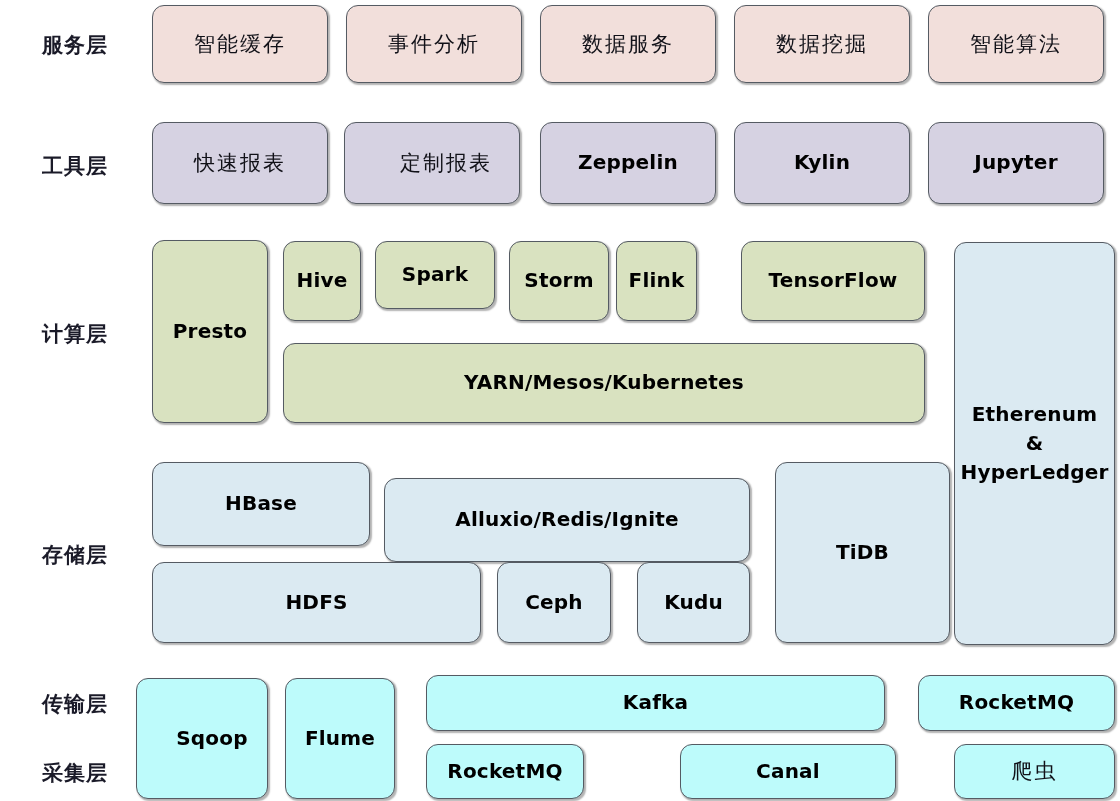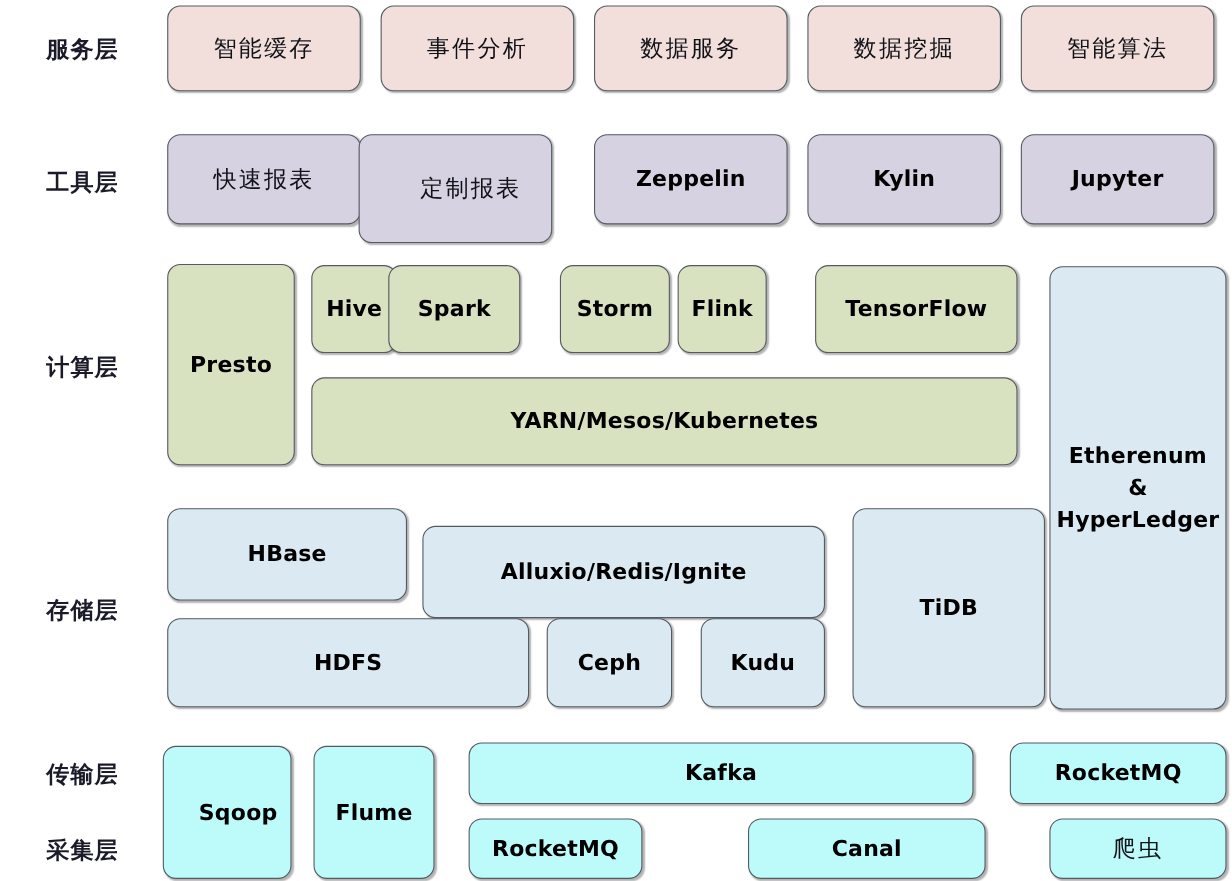--- a/index.html
+++ b/index.html
@@ -88,40 +88,40 @@
   <div class="node pink cn" style="left:734px; top:5px; width:176px; height:78px;">
     <span class="lbl">数据挖掘</span>
   </div>
   <div class="node pink cn" style="left:928px; top:5px; width:176px; height:78px;">
     <span class="lbl">智能算法</span>
   </div>
 
   <div class="node purple cn" style="left:152px; top:122px; width:176px; height:82px;">
     <span class="lbl">快速报表</span>
   </div>
-  <div class="node purple cn" style="left:326px; top:122px; width:176px; height:99px;padding-left:28px;">
+  <div class="node purple cn" style="left:344px; top:122px; width:176px; height:82px;padding-left:28px;">
     <span class="lbl">定制报表</span>
   </div>
   <div class="node purple en" style="left:540px; top:122px; width:176px; height:82px;">
     <span class="lbl">Zeppelin</span>
   </div>
   <div class="node purple en" style="left:734px; top:122px; width:176px; height:82px;">
     <span class="lbl">Kylin</span>
   </div>
   <div class="node purple en" style="left:928px; top:122px; width:176px; height:82px;">
     <span class="lbl">Jupyter</span>
   </div>
 
   <div class="node green en" style="left:152px; top:240px; width:116px; height:183px;">
     <span class="lbl">Presto</span>
   </div>
   <div class="node green en" style="left:283px; top:241px; width:78px; height:80px;">
     <span class="lbl">Hive</span>
   </div>
-  <div class="node green en" style="left:353px; top:241px; width:120px; height:80px;">
+  <div class="node green en" style="left:375px; top:241px; width:120px; height:68px;">
     <span class="lbl">Spark</span>
   </div>
   <div class="node green en" style="left:509px; top:241px; width:100px; height:80px;">
     <span class="lbl">Storm</span>
   </div>
   <div class="node green en" style="left:616px; top:241px; width:81px; height:80px;">
     <span class="lbl">Flink</span>
   </div>
   <div class="node green en" style="left:741px; top:241px; width:184px; height:80px;">
     <span class="lbl">TensorFlow</span>
@@ -148,21 +148,21 @@
   <div class="node blue en" style="left:497px; top:562px; width:114px; height:81px;align-items:center;">
     <span class="lbl">Ceph</span>
   </div>
   <div class="node blue en" style="left:637px; top:562px; width:113px; height:81px;">
     <span class="lbl">Kudu</span>
   </div>
   <div class="node blue en" style="left:775px; top:462px; width:175px; height:181px;">
     <span class="lbl">TiDB</span>
   </div>
 
-  <div class="node cyan en" style="left:148px; top:678px; width:117px; height:121px;padding-left:20px;">
+  <div class="node cyan en" style="left:136px; top:678px; width:132px; height:121px;padding-left:20px;">
     <span class="lbl">Sqoop</span>
   </div>
   <div class="node cyan en" style="left:285px; top:678px; width:110px; height:121px;">
     <span class="lbl">Flume</span>
   </div>
   <div class="node cyan en" style="left:426px; top:675px; width:459px; height:56px;">
     <span class="lbl">Kafka</span>
   </div>
   <div class="node cyan en" style="left:918px; top:675px; width:197px; height:56px;">
     <span class="lbl">RocketMQ</span>

